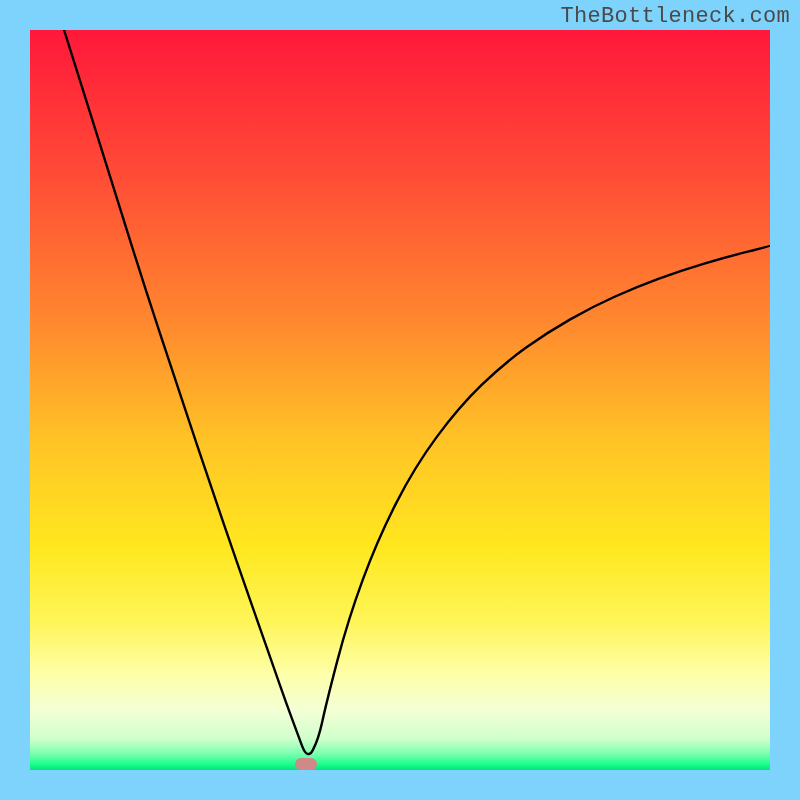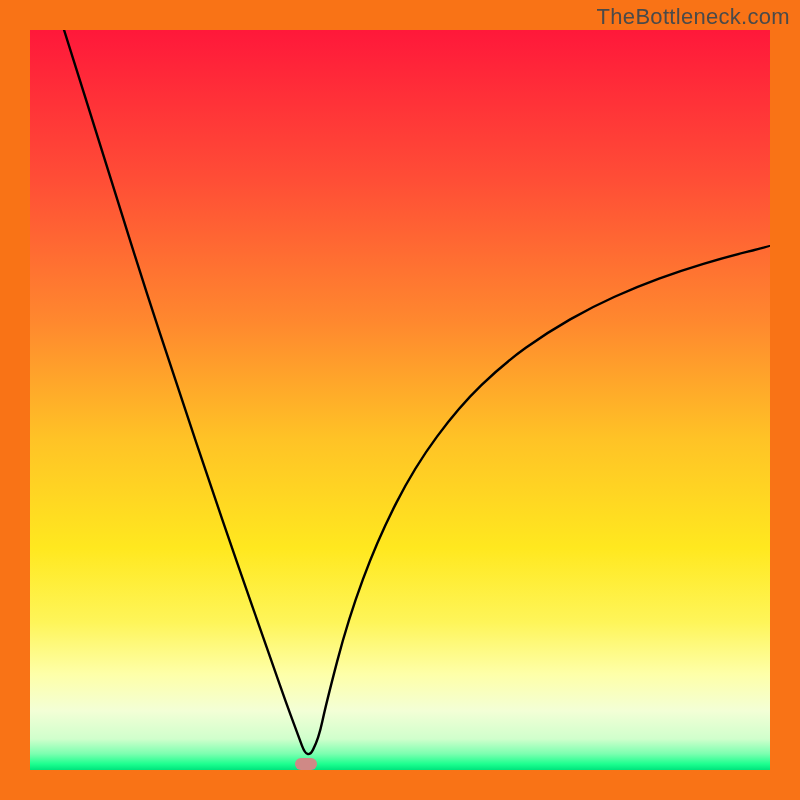--- a/index.html
+++ b/index.html
@@ -8,21 +8,22 @@
     width: 800px;
     height: 800px;
     background: #000000;
     font-family: Arial, Helvetica, sans-serif;
     overflow: hidden;
   }
   .frame {
     position: relative;
     width: 800px;
     height: 800px;
-    background: #f97316;
+    background: #7dd3fc;
+    font-family: Liberation Mono, monospace;
   }
   .plot {
     position: absolute;
     left: 30px;
     top: 30px;
     width: 740px;
     height: 740px;
   }
   .watermark {
     position: absolute;

